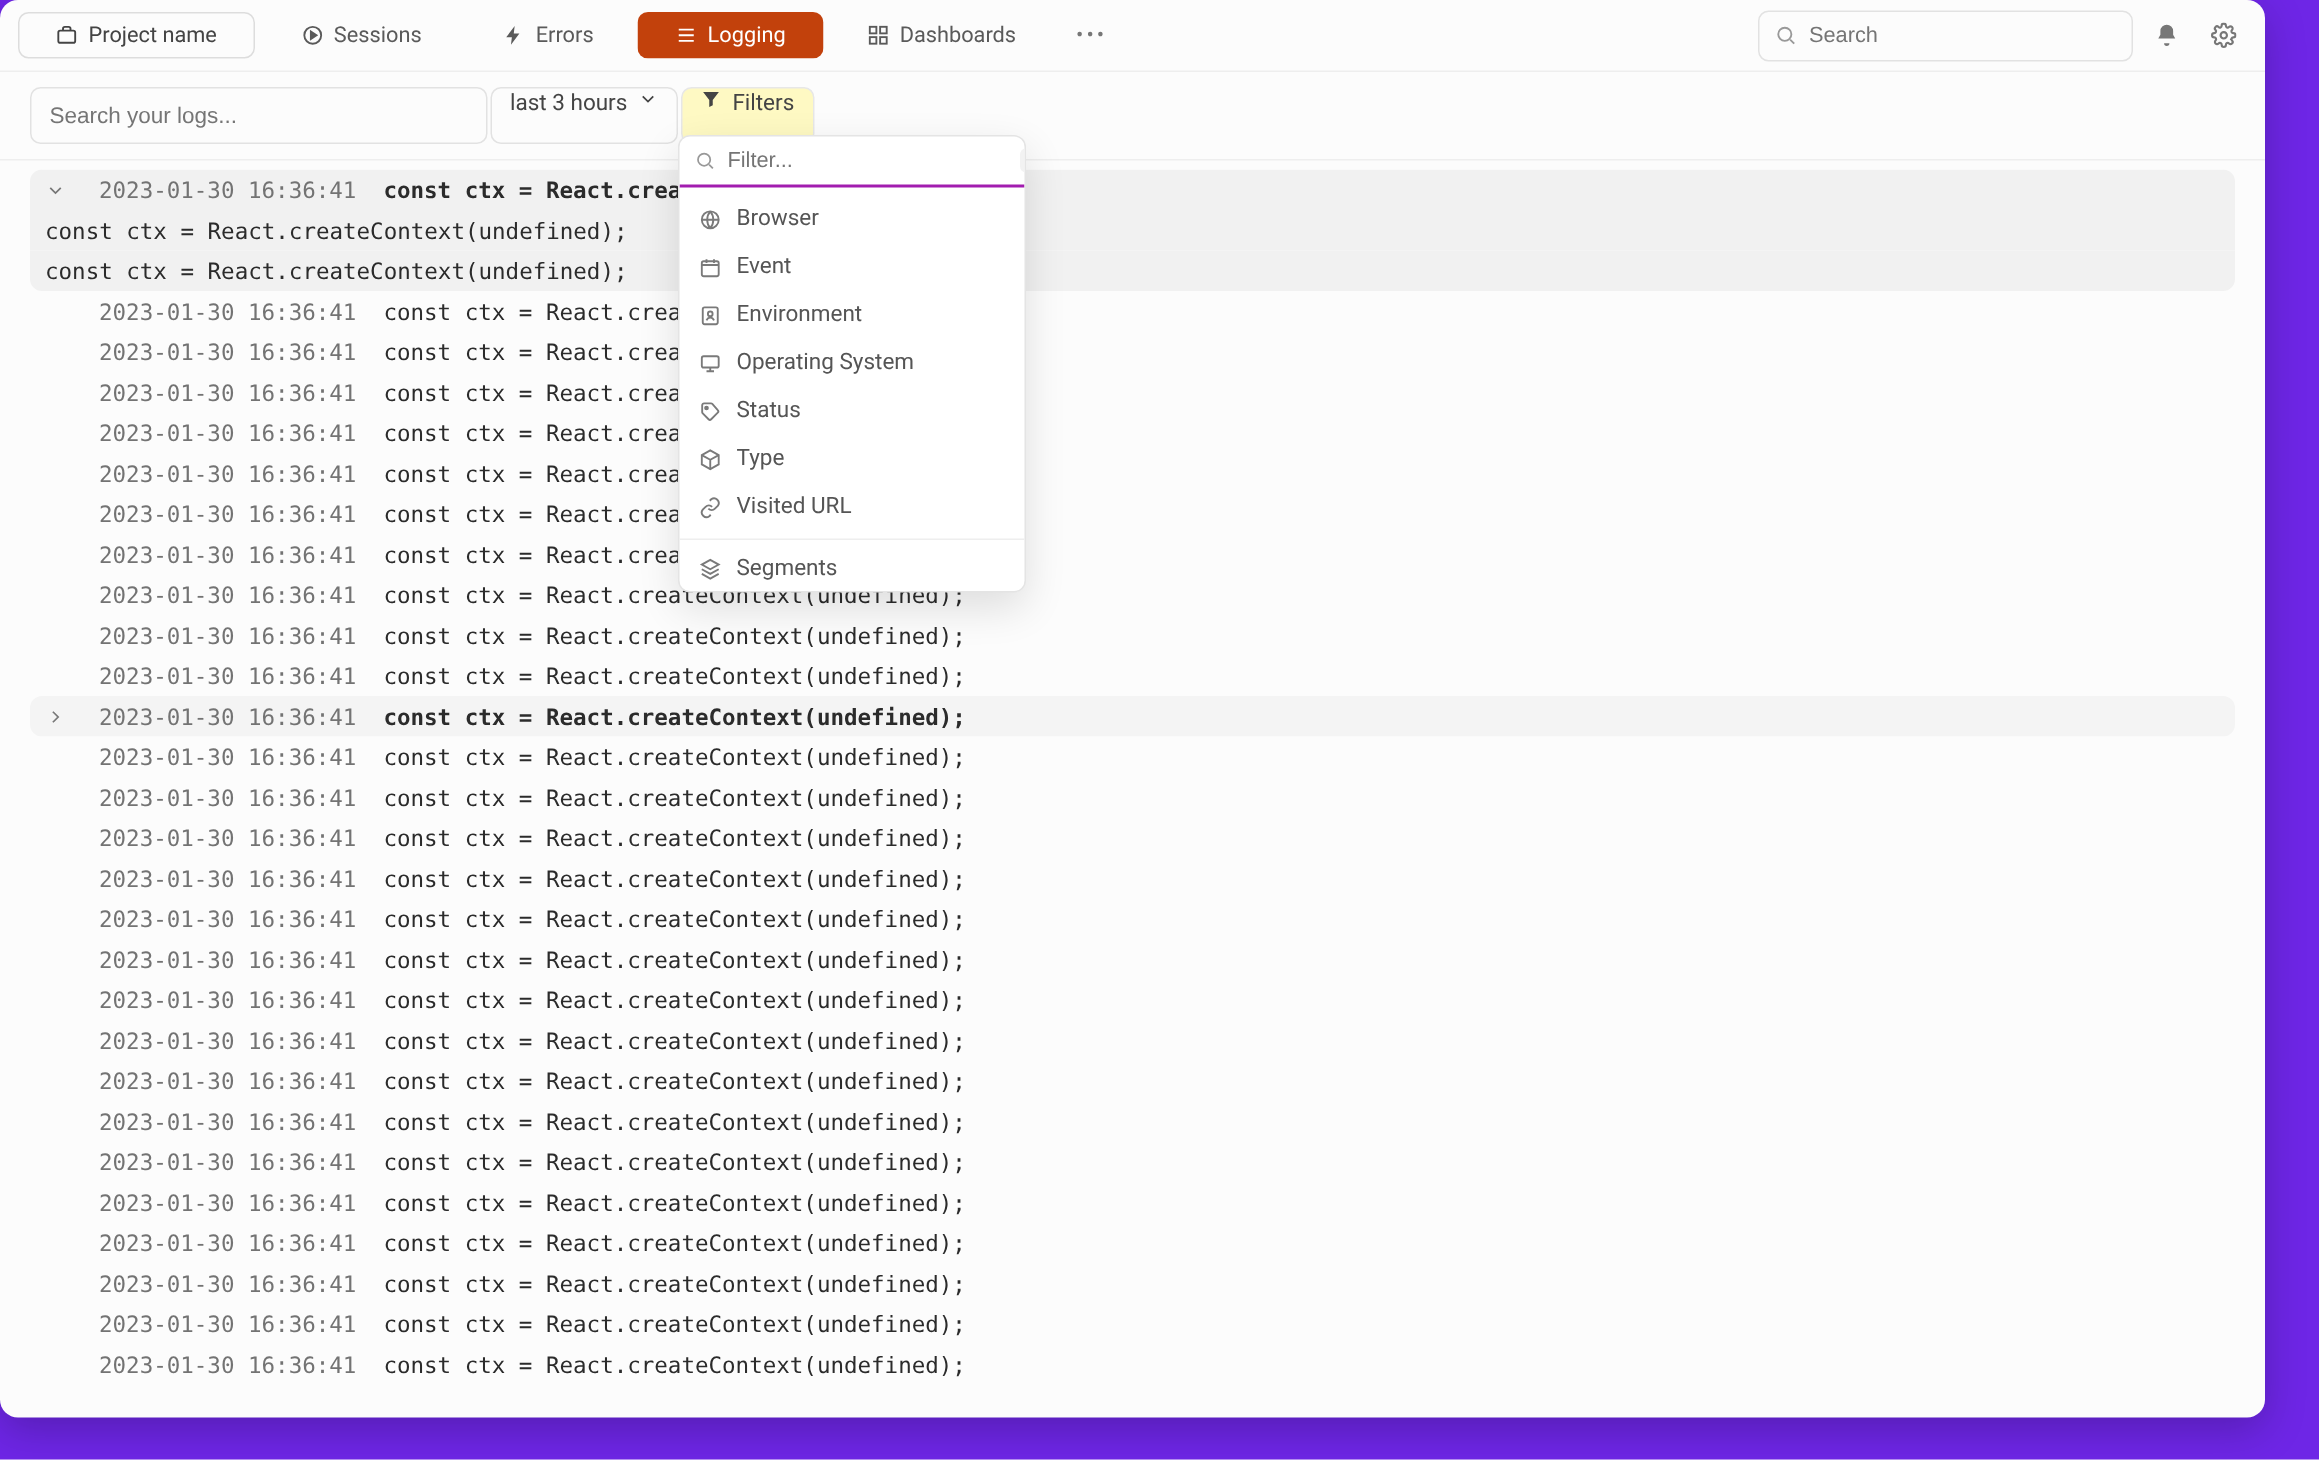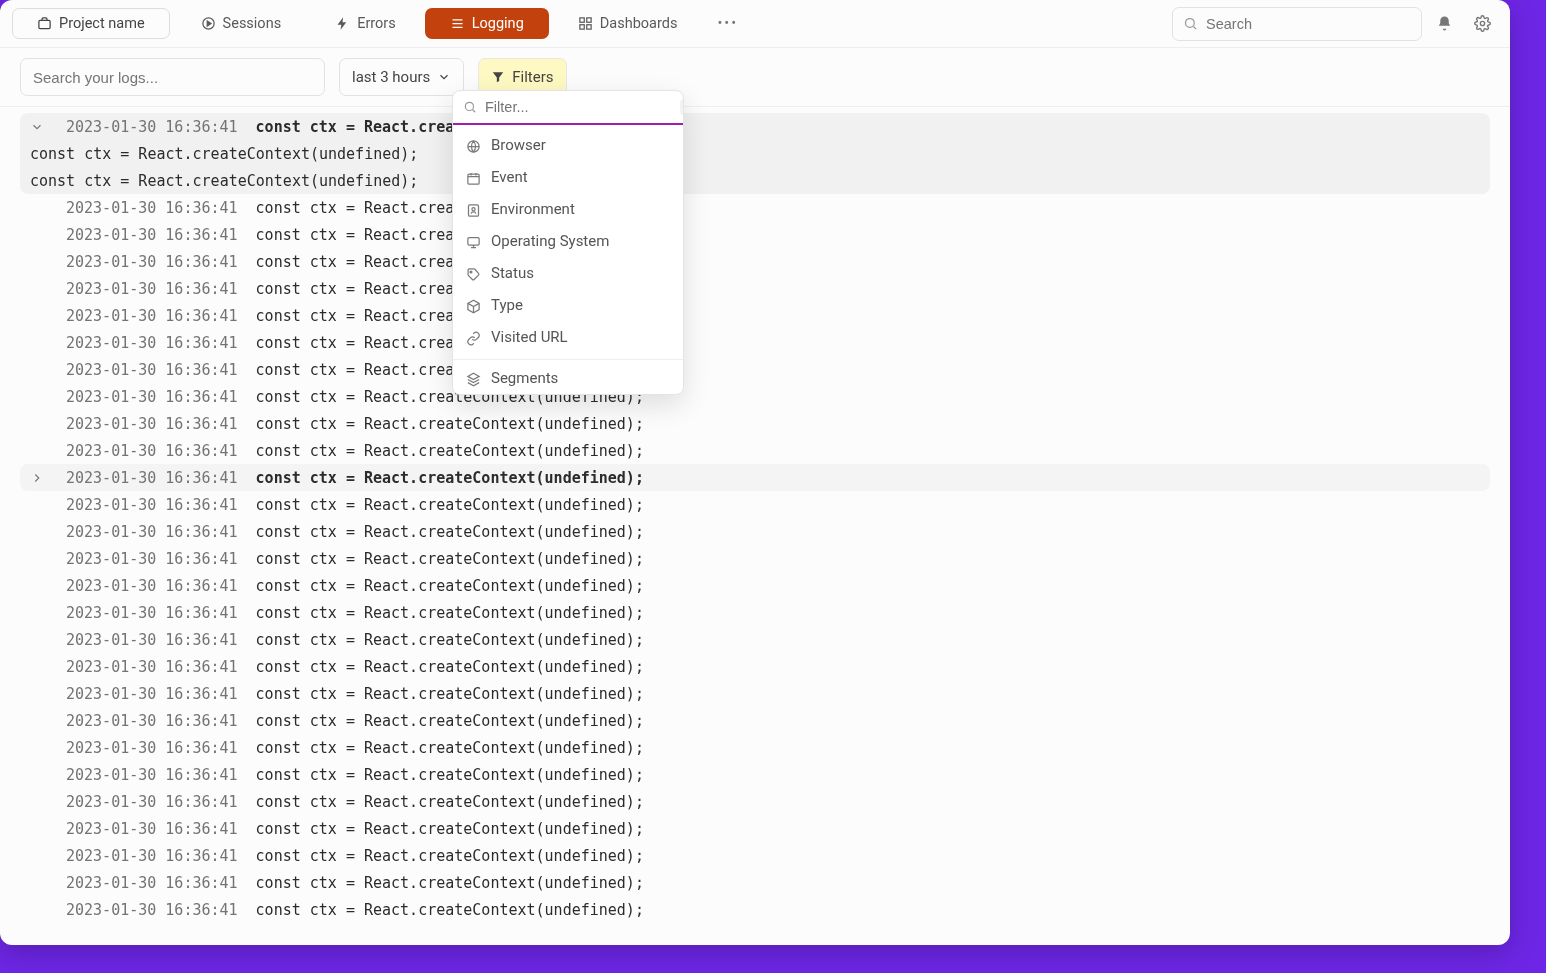--- a/index.html
+++ b/index.html
@@ -48,32 +48,32 @@
 .nav-pill .ico { width: 15px; height: 15px; display:inline-flex; align-items:center; justify-content:center; color: inherit; }
 .topbar-spacer { flex: 1; }
 .search-box {
   display: flex; align-items: center; gap: 8px;
   width: 250px; height: 34px; padding: 0 10px;
   border: 1px solid #e2e2e2; border-radius: 7px; color:#999;
 }
 .search-box input { border:none; outline:none; font-size:14.5px; width:100%; background:transparent; color:#444; }
 .icon-btn { width:32px; height:32px; display:inline-flex; align-items:center; justify-content:center; color:#777; cursor:pointer; border-radius:6px; }
 .toolbar {
-  display:flex; align-items:center; gap:14px;
+  display:flex; align-items:center; gap:2px;
   padding: 10px 20px 10px 20px;
   border-bottom: 1px solid #eee;
 }
 .log-search {
   display:flex; align-items:center;
   width: 305px; height: 38px; padding: 0 12px;
   border: 1px solid #e2e2e2; border-radius: 7px;
 }
 .log-search input { border:none; outline:none; font-size:15px; width:100%; background:transparent; color:#444; }
 .control-btn {
-  display:inline-flex; align-items:center; gap:7px;
+  display:inline-flex; gap:7px;
   height: 38px; padding: 0 12px; border-radius: 7px;
   border: 1px solid #e2e2e2; font-size:15px; color:#444; cursor:pointer;
 }
 .control-btn.filters { background:#fef9c3; border-color:#e7e7e7; }
 .logs {
   flex:1; overflow:auto; padding: 6px 20px 20px 20px;
   font-family: ui-monospace, SFMono-Regular, Menlo, Consolas, monospace;
   font-size: 15px;
 }
 .log-group {

